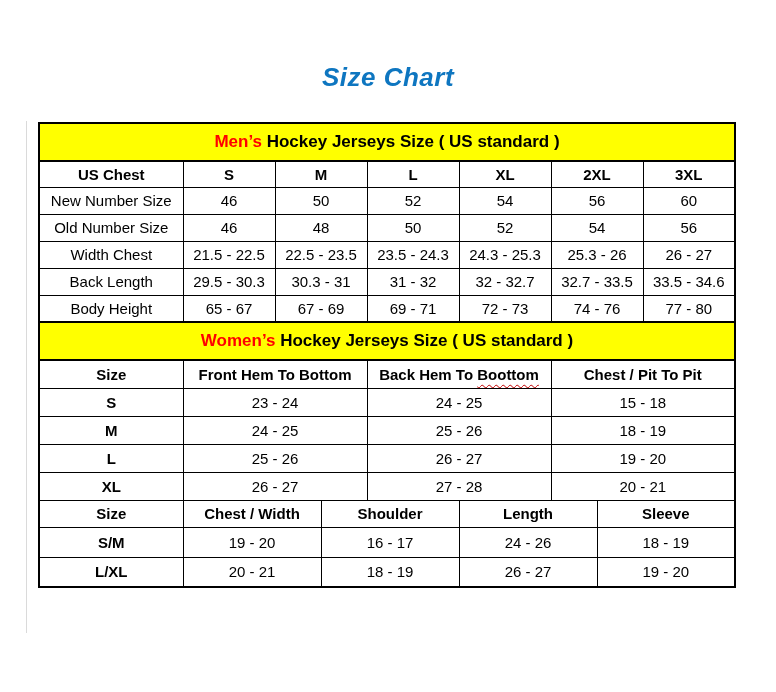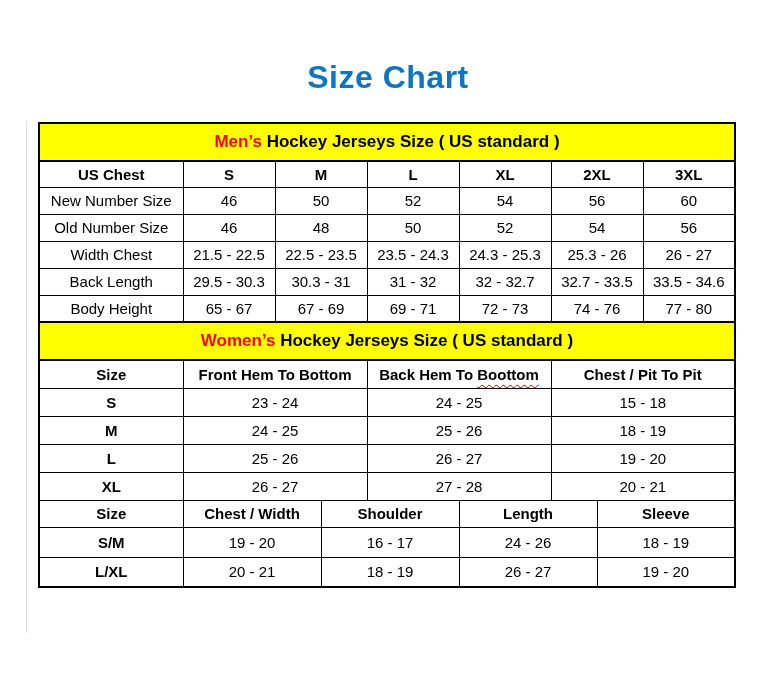--- a/index.html
+++ b/index.html
@@ -14,24 +14,25 @@
     font-family: "Liberation Sans", sans-serif;
     color: #000000;
     overflow: hidden;
   }
   .page-title {
     margin: 0;
     padding-top: 57px;
     height: 40px;
     line-height: 40px;
     text-align: center;
-    font-size: 32px;
+    font-size: 26px;
     font-weight: bold;
     color: #0e76c0;
     letter-spacing: 0.5px;
+    font-style: italic;
   }
   .artifact-line {
     position: absolute;
     left: 26px;
     top: 121px;
     width: 1px;
     height: 512px;
     background: #dadada;
   }
   table.size-chart {

